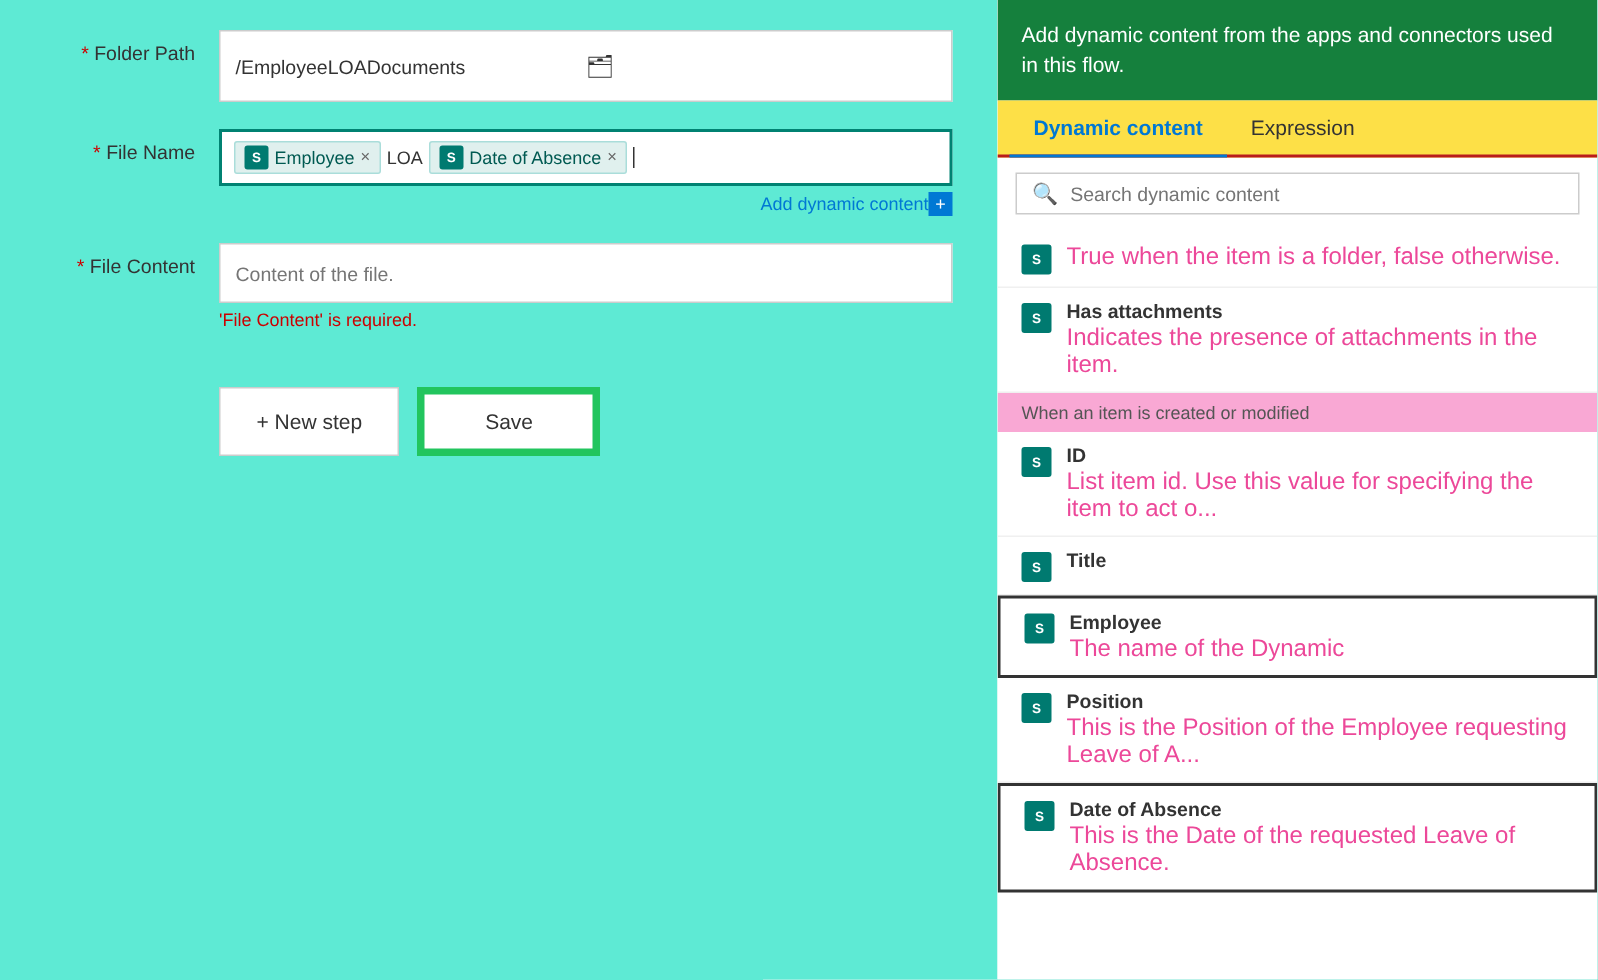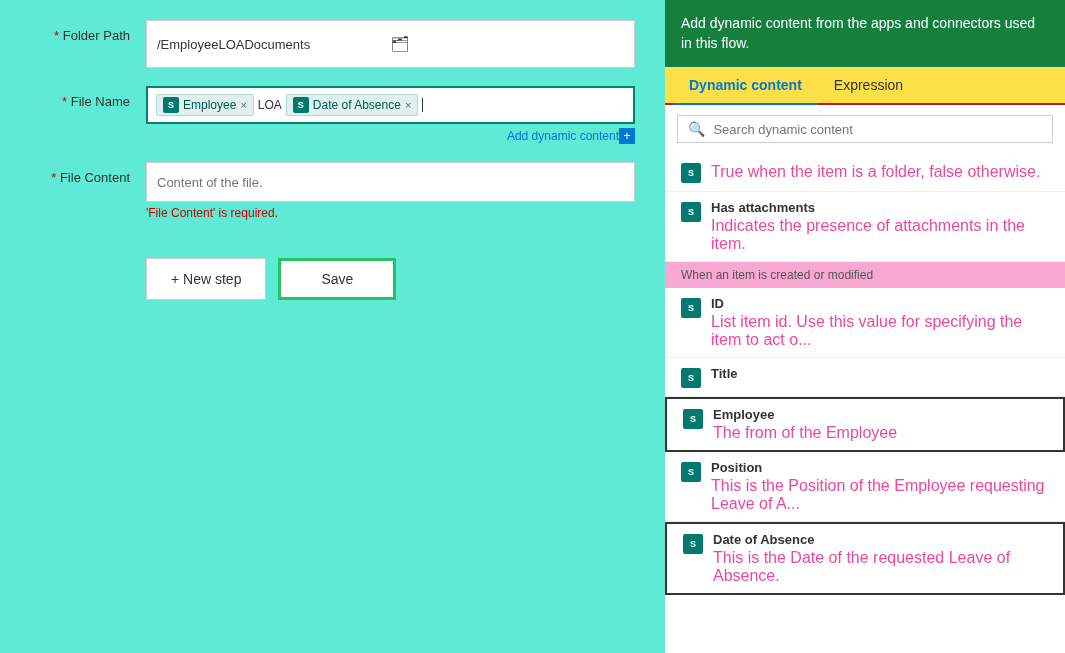--- a/index.html
+++ b/index.html
@@ -181,21 +181,21 @@
       background: white;
       border: 1px solid #ccc;
       padding: 10px 24px;
       font-size: 14px;
       color: #333;
       cursor: pointer;
     }
 
     .btn-save {
       background: white;
-      border: 3px solid #22c55e;
+      border: 5px solid #22c55e;
       padding: 10px 40px;
       font-size: 14px;
       color: #333;
       cursor: pointer;
     }
 
     
     .right-panel {
       flex: 1;
       background: white;
@@ -423,21 +423,21 @@
       <div class="item-icon">S</div>
       <div class="item-text">
         <div class="item-title">Title</div>
       </div>
     </div>
 
     <div class="dynamic-item highlighted">
       <div class="item-icon">S</div>
       <div class="item-text">
         <div class="item-title">Employee</div>
-        <div class="item-desc">The from of the Employee</div>
+        <div class="item-desc">The name of the Dynamic</div>
       </div>
     </div>
 
     <div class="dynamic-item">
       <div class="item-icon">S</div>
       <div class="item-text">
         <div class="item-title">Position</div>
         <div class="item-desc">This is the Position of the Employee requesting Leave of A...</div>
       </div>
     </div>

